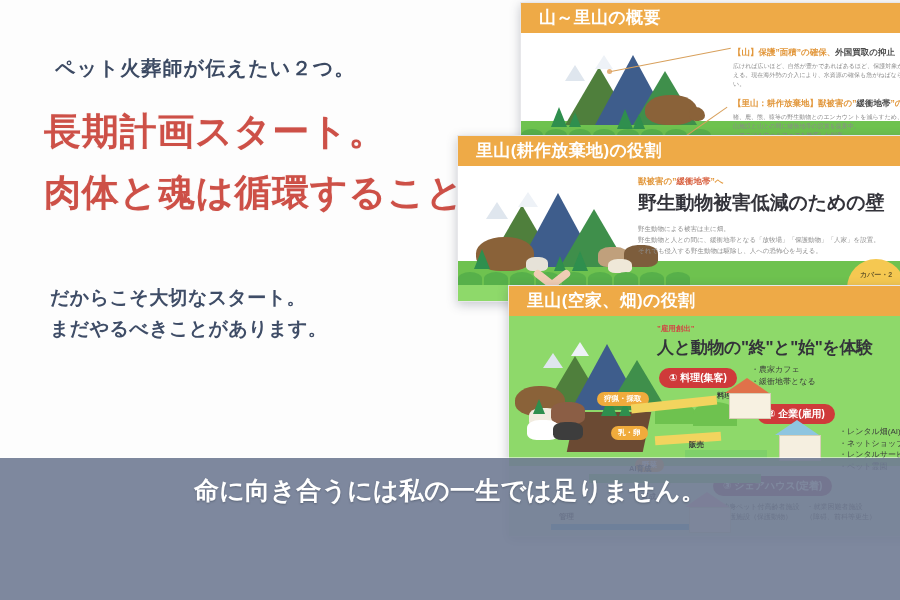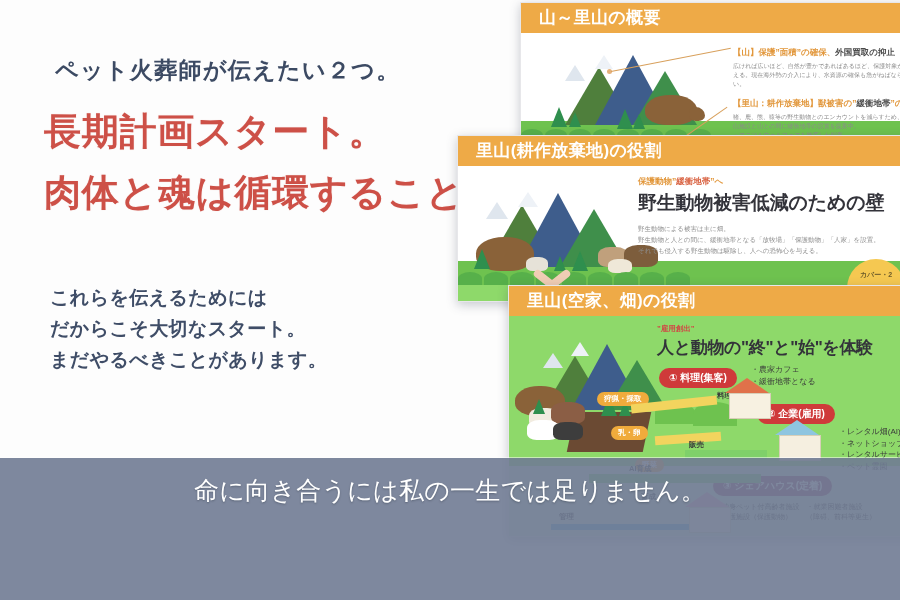--- a/index.html
+++ b/index.html
@@ -7,21 +7,21 @@
     width:900px;height:600px;overflow:hidden;position:relative;
     background:#ffffff;
     font-family:"Liberation Sans","DejaVu Sans",sans-serif;
   }
   #stage{position:absolute;inset:0;width:900px;height:600px;overflow:hidden;background:#fdfdfd;}
 
   
   .left-copy{position:absolute;left:0;top:0;width:520px;height:460px;}
   .lead{
     position:absolute;left:55px;top:55px;
-    font-size:23px;font-weight:bold;color:#3c4a63;letter-spacing:.06em;
+    font-size:20px;font-weight:bold;color:#3c4a63;letter-spacing:.06em;
     white-space:nowrap;
   }
   .big-red{
     position:absolute;left:44px;
     font-size:37px;font-weight:bold;color:#cd5047;letter-spacing:.02em;
     white-space:nowrap;text-shadow:0 0 1px rgba(205,80,71,.25);
   }
   .big-red.r1{top:107px;}
   .big-red.r2{top:168px;}
   .para{
@@ -103,41 +103,40 @@
   .house3 .wall{background:#efe9dd;}
 
   
   #banner{
     position:absolute;left:0;top:458px;width:900px;height:142px;
     background:rgba(112,123,147,.90);
     box-shadow:0 -1px 0 rgba(255,255,255,.5);
   }
   .bn1{
     position:absolute;left:0;right:0;top:16px;text-align:center;
-    font-size:25px;font-weight:normal;color:#ffffff;letter-spacing:.01em;
+    font-size:25px;font-weight:bold;color:#ffffff;letter-spacing:.01em;
     text-shadow:0 1px 2px rgba(30,36,50,.35);white-space:nowrap;
   }
   .bn2{
     position:absolute;left:0;right:0;top:55px;text-align:center;
     color:#ffffff;white-space:nowrap;text-shadow:0 2px 3px rgba(30,36,50,.4);
   }
   .bn2 .em{font-size:55px;font-weight:bold;letter-spacing:-.01em;vertical-align:middle;}
   .bn2 .rest{font-size:39px;font-weight:bold;vertical-align:middle;}
 </style>
 </head>
 <body>
 
 <div id="stage">
 
   <div class="left-copy">
     <div class="lead">ペット火葬師が伝えたい２つ。</div>
     <div class="big-red r1">長期計画スタート。</div>
     <div class="big-red r2">肉体と魂は循環すること。</div>
     <div class="para">
-      <div>これらを伝えるためには</div>
       <div>だからこそ大切なスタート。</div>
       <div>まだやるべきことがあります。</div>
     </div>
   </div>
 
   <div class="slide" id="slide1">
     <div class="hdr">山～里山の概要</div>
     <div class="body">
       <div class="scene">
         <div class="ground" style="height:34px"></div>
@@ -213,21 +212,21 @@
         <div class="bush" style="left:156px;bottom:16px;width:24px;height:13px;"></div>
         <div class="bush" style="left:182px;bottom:16px;width:24px;height:13px;"></div>
         <div class="bush" style="left:208px;bottom:16px;width:24px;height:13px;"></div>
 
         <div style="position:absolute;left:72px;bottom:12px;width:44px;height:8px;background:#f0cdb4;transform:rotate(38deg);border-radius:4px;"></div>
         <div style="position:absolute;left:72px;bottom:12px;width:44px;height:8px;background:#f0cdb4;transform:rotate(-38deg);border-radius:4px;"></div>
       </div>
 
       <div class="s2txt">
         <div class="kick">
-          <span>保護動物”</span><b>緩衝地帯</b><span>”へ</span>
+          <span>獣被害の”</span><b>緩衝地帯</b><span>”へ</span>
         </div>
         <div class="ttl">野生動物被害低減のための壁</div>
         <div class="bd">
           <div>野生動物による被害は主に畑。</div>
           <div>野生動物と人との間に、緩衝地帯となる「放牧場」「保護動物」「人家」を設置。</div>
           <div>それでも侵入する野生動物は駆除し、人への恐怖心を与える。</div>
         </div>
       </div>
 
       <div class="page-dot">

